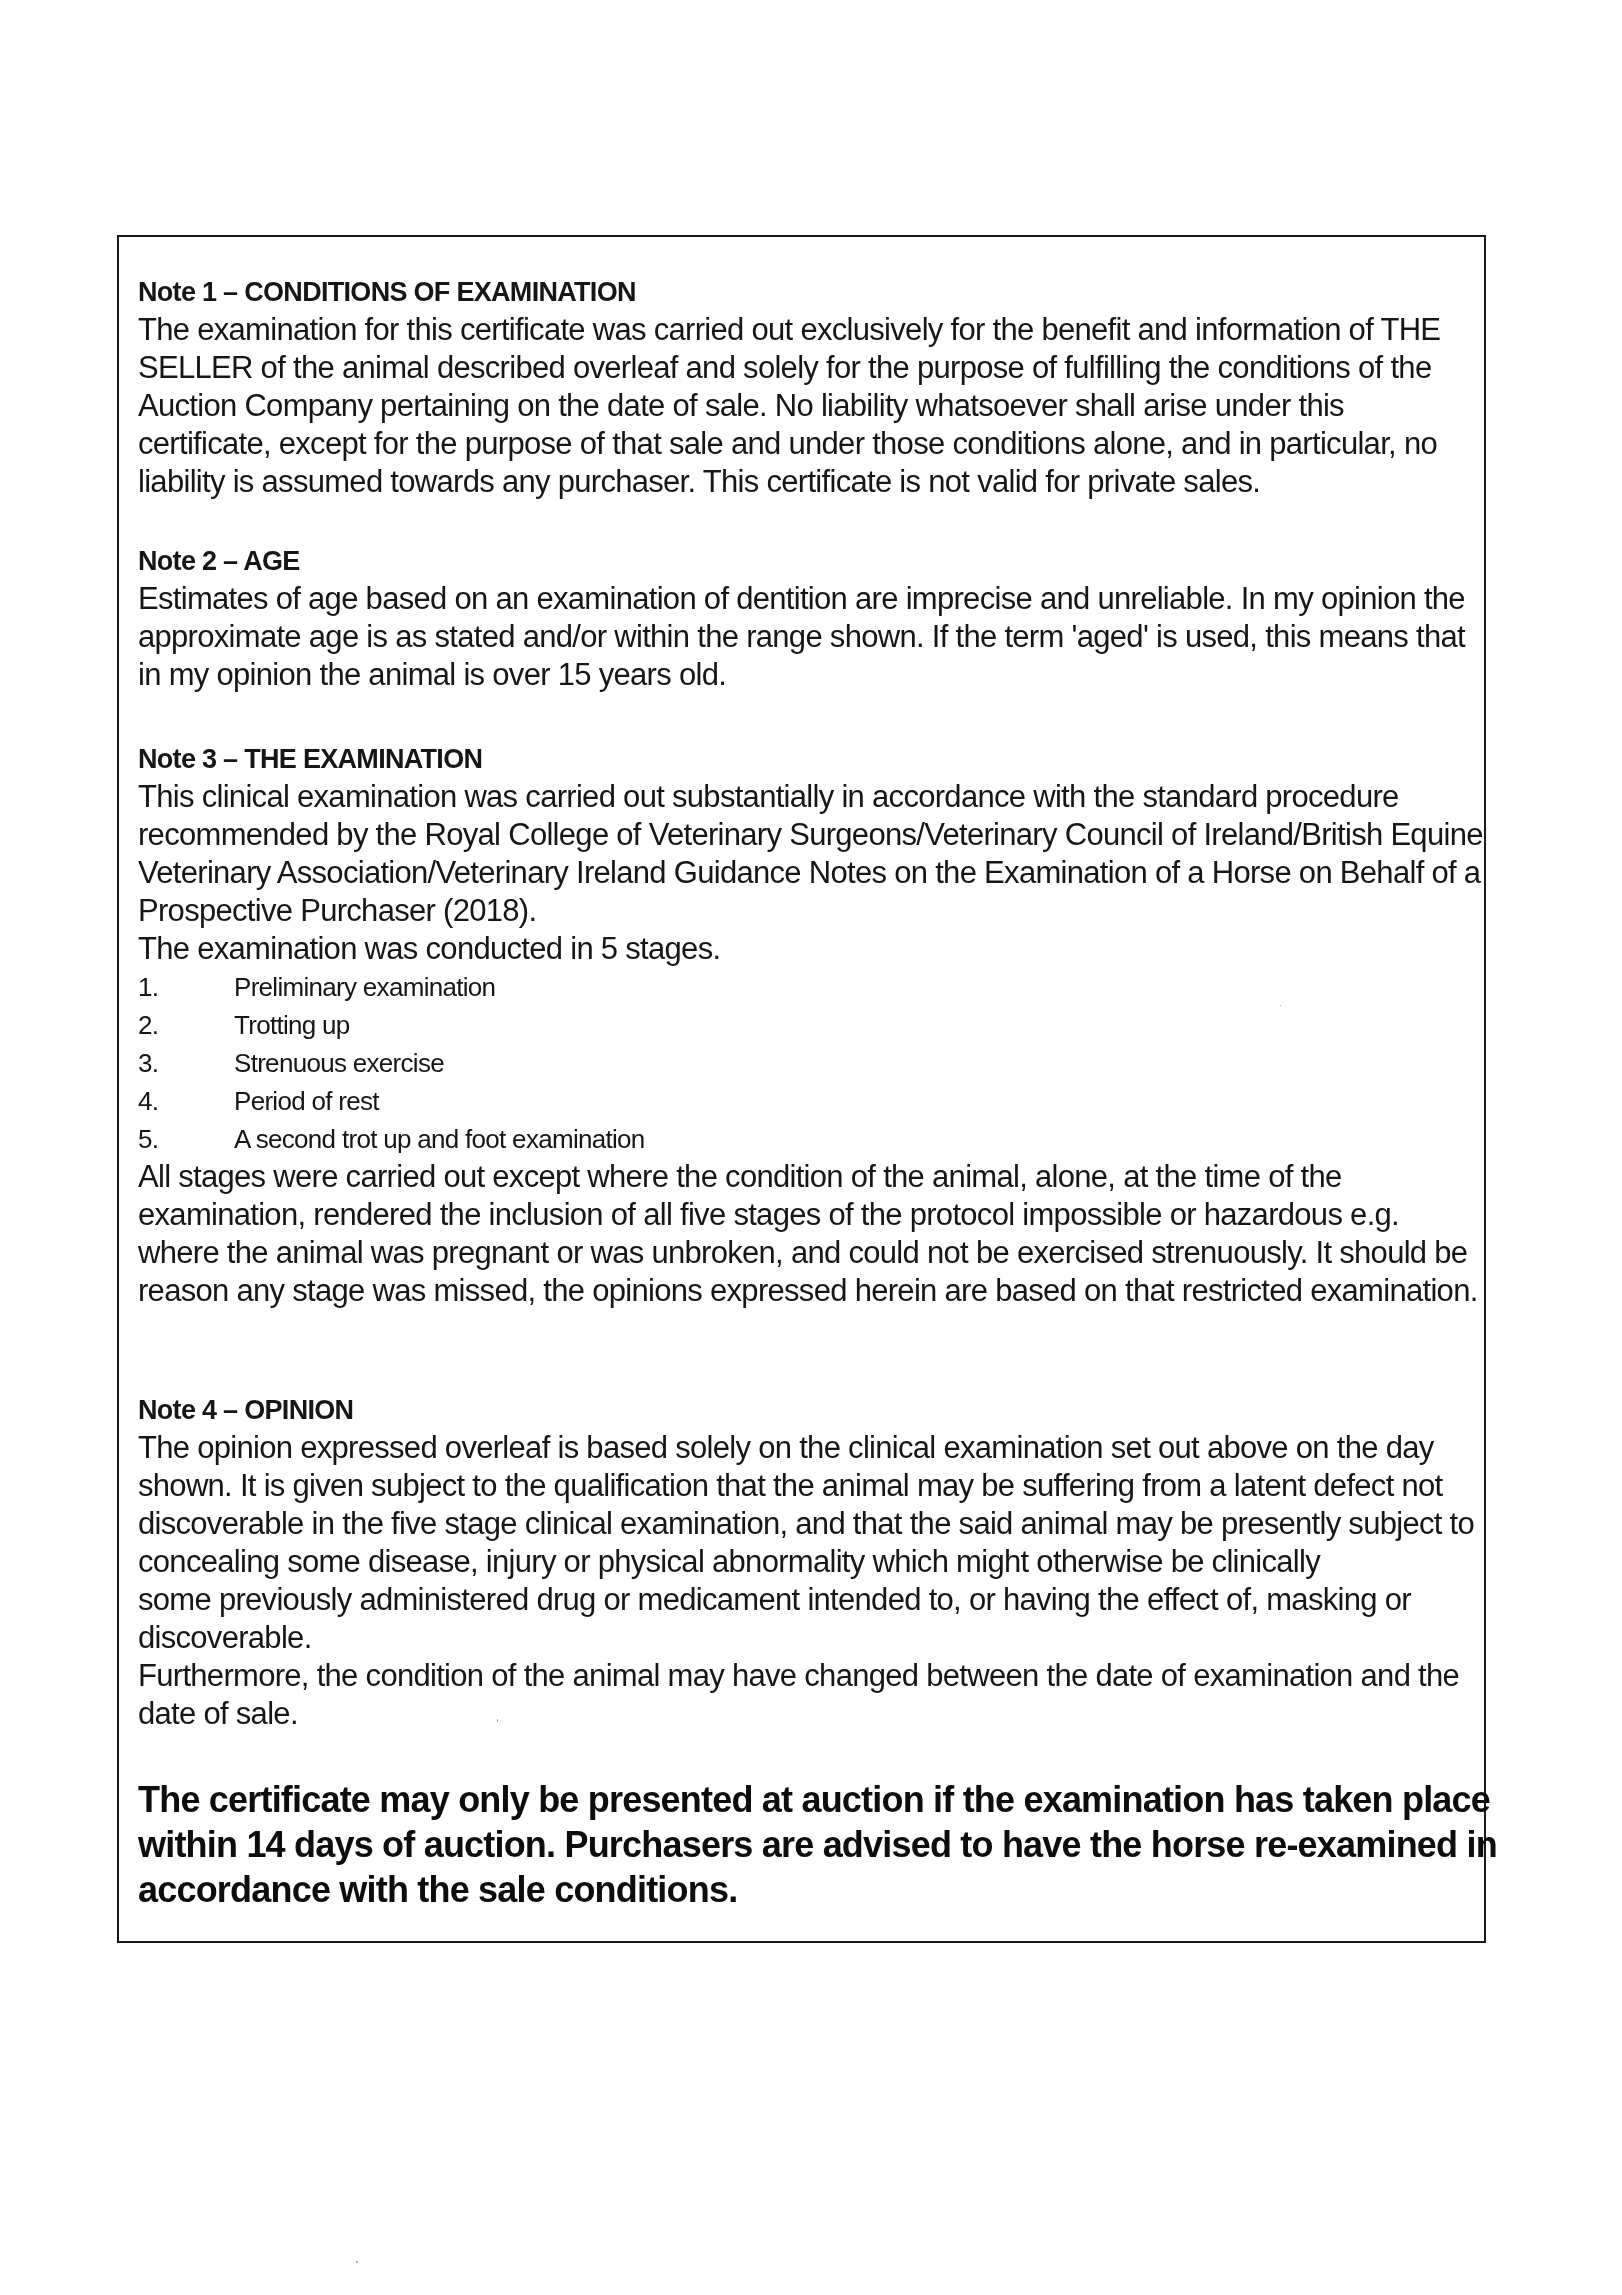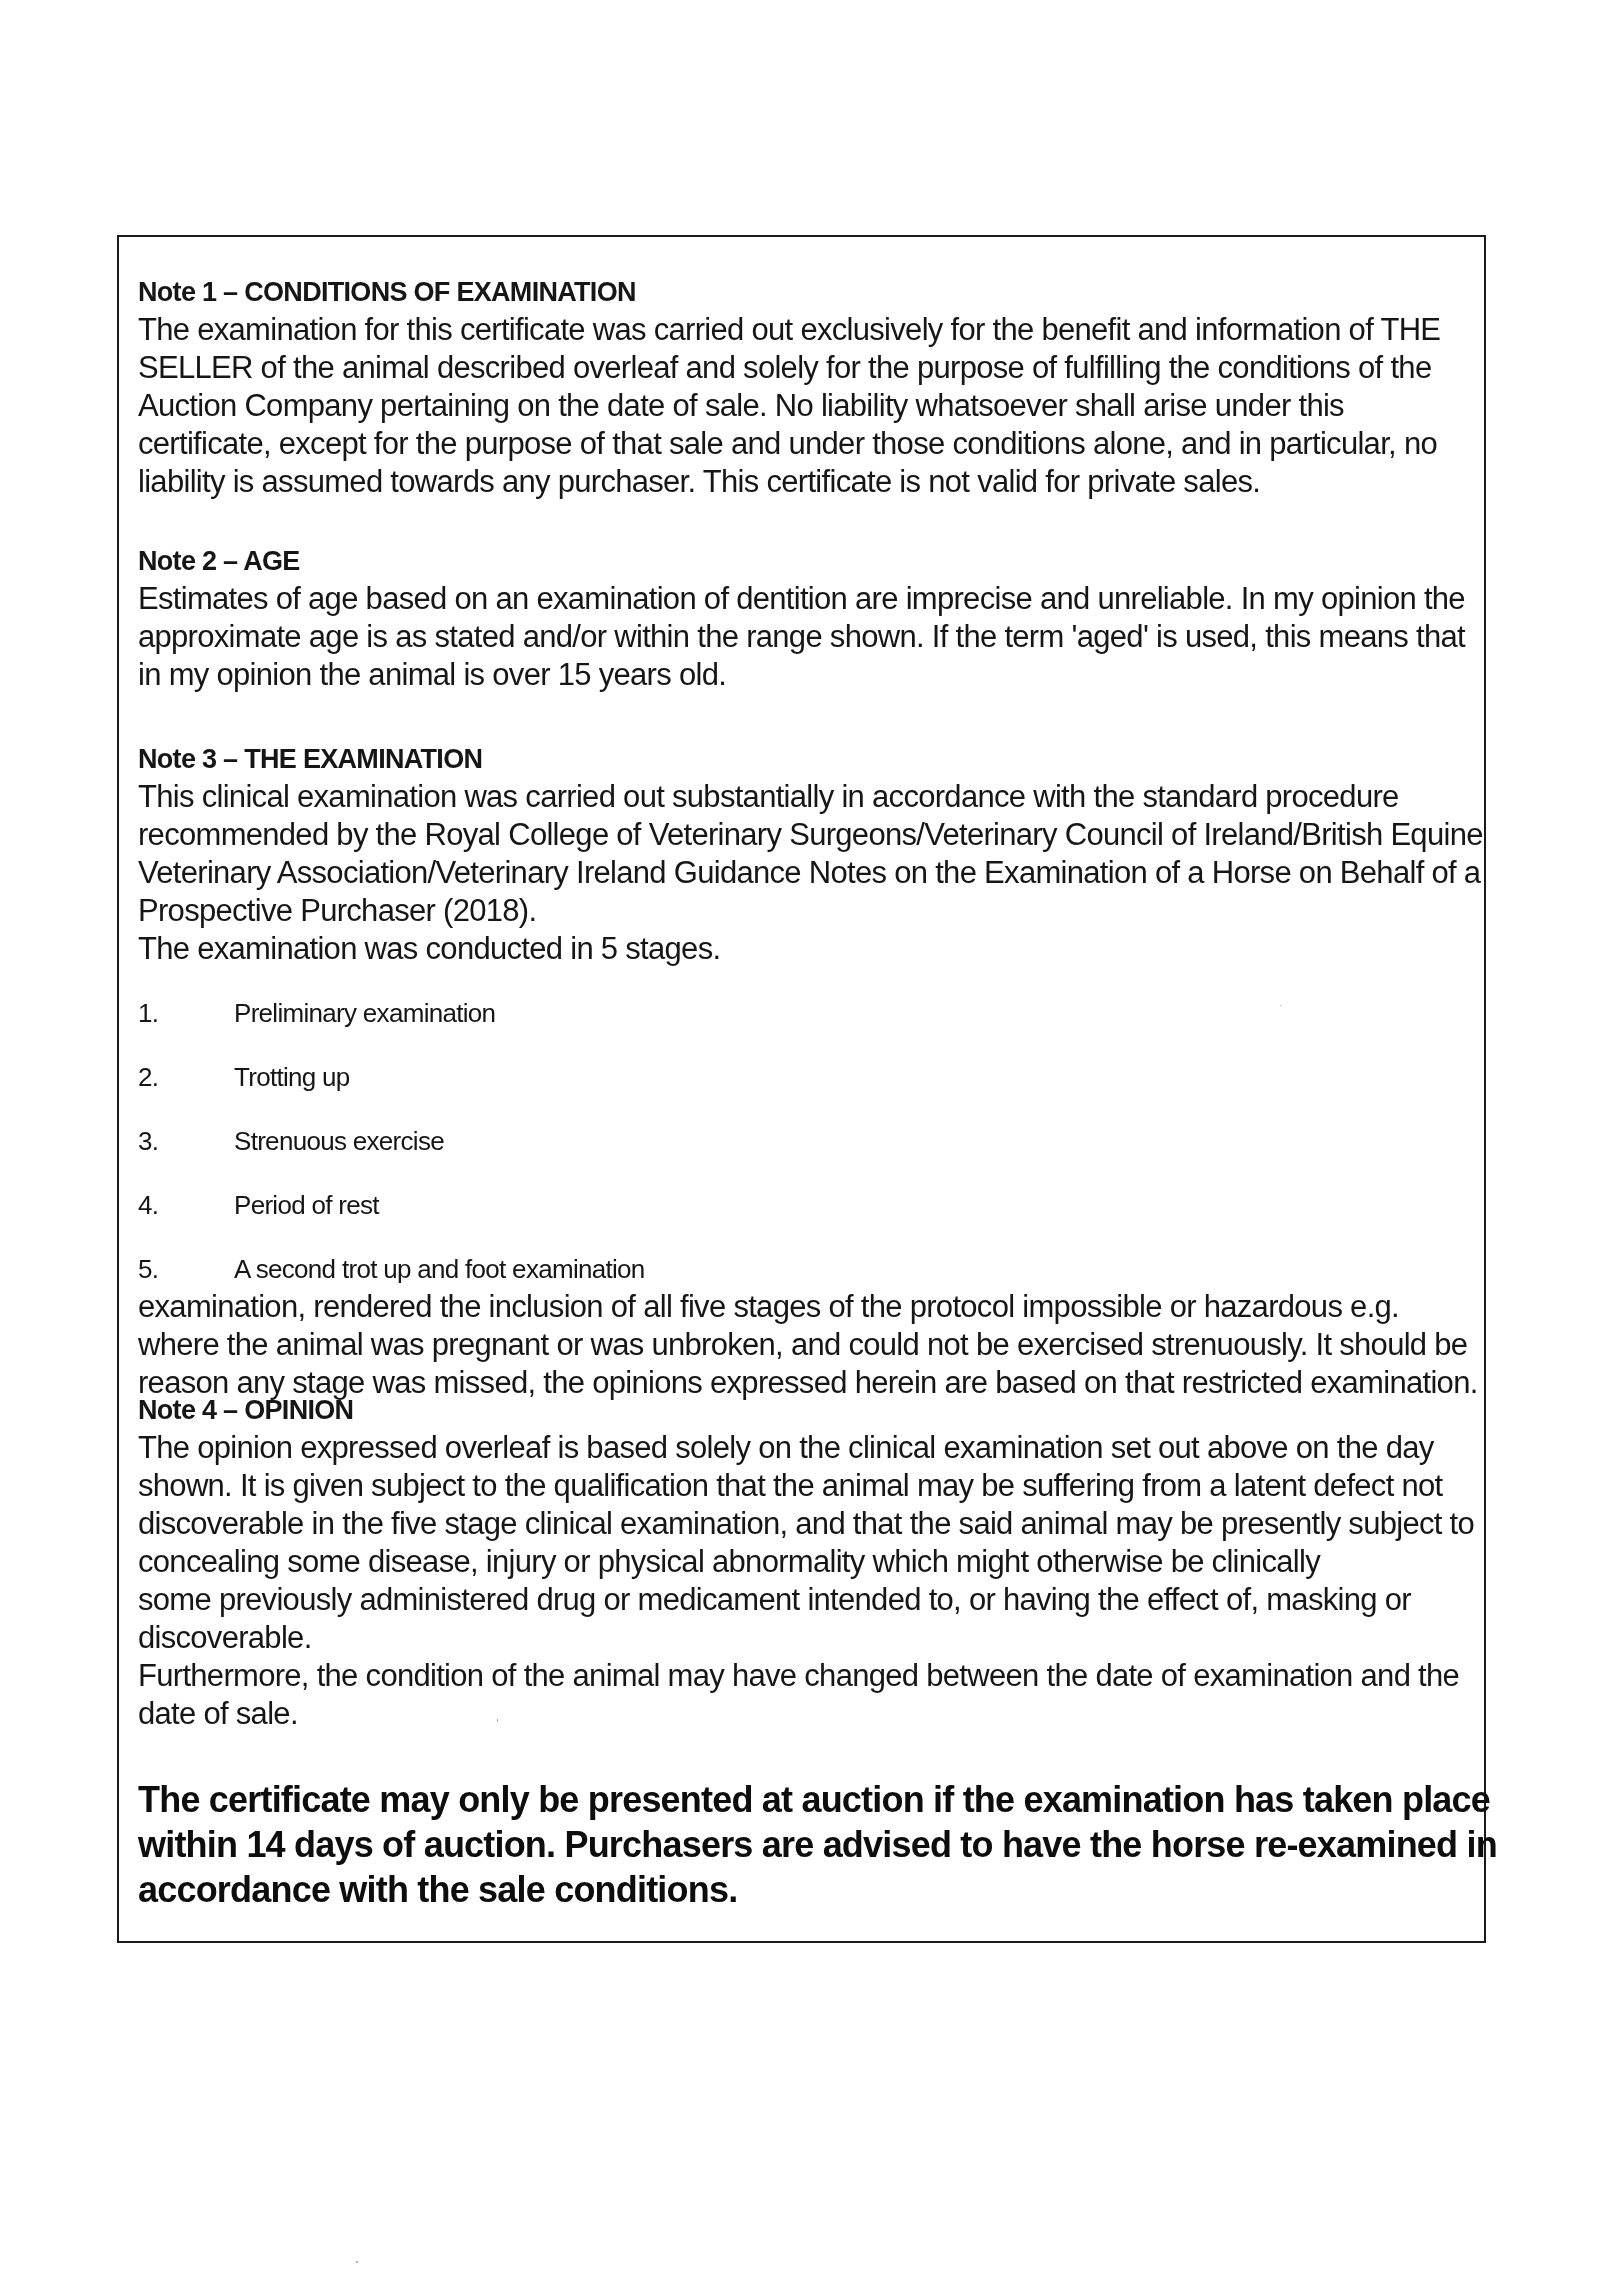--- a/index.html
+++ b/index.html
@@ -56,21 +56,20 @@
     white-space: nowrap;
     letter-spacing: -0.7px;
   }
   .stage {
     font-size: 26px;
     line-height: 38px;
     height: 38px;
     white-space: nowrap;
     position: relative;
     letter-spacing: -0.7px;
-    margin-top: 26px;
   }
   .stage-num {
     display: inline-block;
     width: 96px;
   }
   .final {
     position: absolute;
     left: 0;
     width: 1331px;
   }
@@ -132,20 +131,21 @@
       <div class="stage">
         <span class="stage-num">3.</span><span>Strenuous exercise</span>
       </div>
       <div class="stage">
         <span class="stage-num">4.</span><span>Period of rest</span>
       </div>
       <div class="stage">
         <span class="stage-num">5.</span><span>A second trot up and foot examination</span>
       </div>
 
+      <div class="line">All stages were carried out except where the condition of the animal, alone, at the time of the</div>
       <div class="line">examination, rendered the inclusion of all five stages of the protocol impossible or hazardous e.g.</div>
       <div class="line">where the animal was pregnant or was unbroken, and could not be exercised strenuously. It should be</div>
       <div class="line">reason any stage was missed, the opinions expressed herein are based on that restricted examination.</div>
     </section>
 
     <section class="note" style="top:1391px;">
       <div class="note-title">Note 4 – OPINION</div>
       <div class="line">The opinion expressed overleaf is based solely on the clinical examination set out above on the day</div>
       <div class="line">shown. It is given subject to the qualification that the animal may be suffering from a latent defect not</div>
       <div class="line">discoverable in the five stage clinical examination, and that the said animal may be presently subject to</div>

